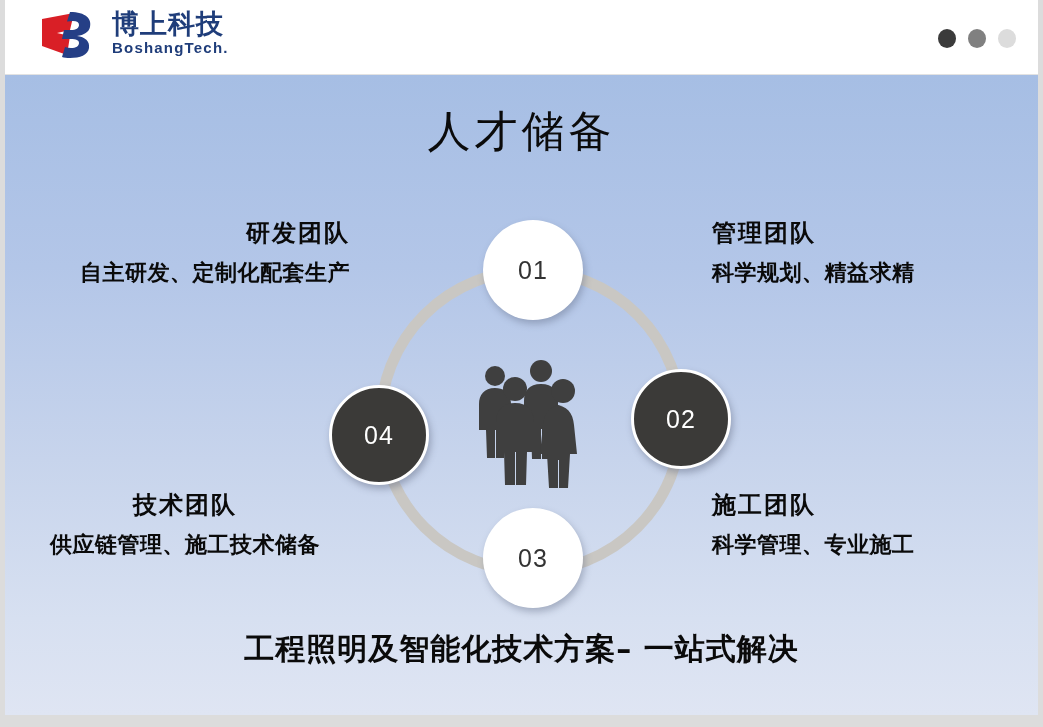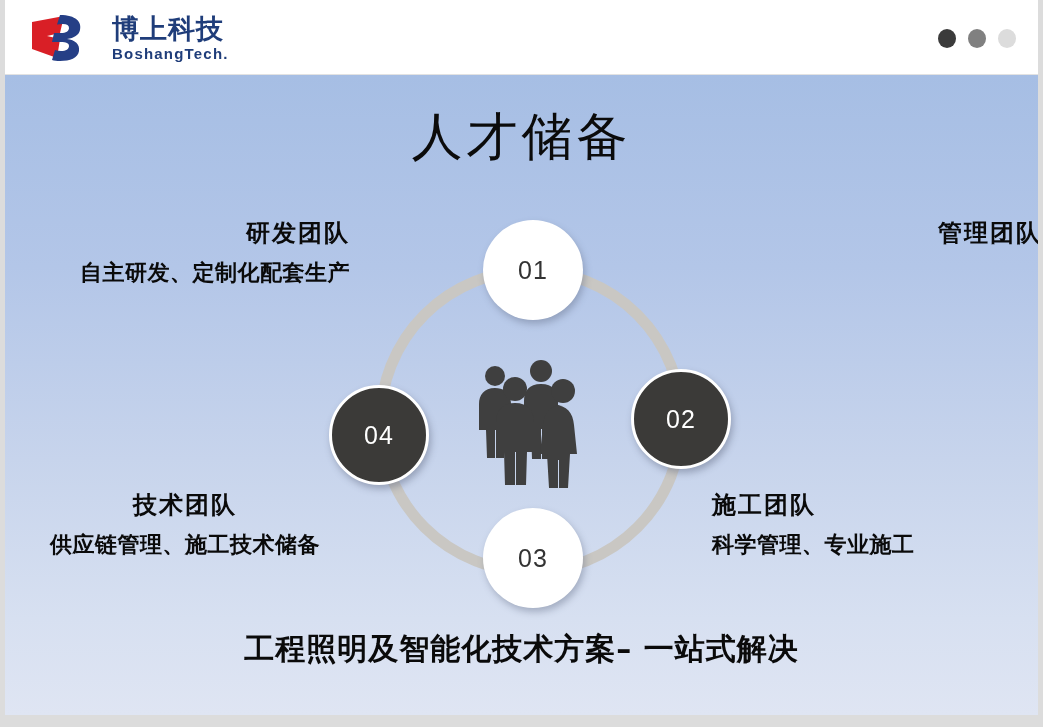--- a/index.html
+++ b/index.html
@@ -26,26 +26,26 @@
     left: 5px;
     top: 0px;
     width: 1033px;
     height: 75px;
     background: #ffffff;
     border-bottom: 1px solid #e2e2e2;
   }
 
   .logo-wrap {
     position: absolute;
-    left: 25px;
+    left: 35px;
     top: 10px;
     height: 56px;
     display: flex;
-    align-items: center;
-    gap: 20px;
+    align-items: flex-start;
+    gap: 10px;
   }
 
   .logo-mark { width: 62px; height: 50px; display: block; }
 
   .logo-text { display: flex; flex-direction: column; justify-content: center; line-height: 1; }
 
   .logo-cn {
     font-family: "DejaVu Sans", sans-serif;
     font-size: 27px;
     font-weight: bold;
@@ -85,21 +85,21 @@
     overflow: hidden;
   }
 
   .slide-title {
     position: absolute;
     left: 0;
     top: 28px;
     width: 100%;
     text-align: center;
     font-family: "DejaVu Serif", serif;
-    font-size: 51px;
+    font-size: 43px;
     color: #0b0b0b;
     letter-spacing: 4px;
   }
 
   
   .diagram {
     position: absolute;
     left: 318px;
     top: 138px;   
     width: 420px;
@@ -171,21 +171,21 @@
     font-family: "DejaVu Sans", sans-serif;
     font-size: 22px;
     font-weight: bold;
     color: #0a0a0a;
     margin-top: 12px;
     letter-spacing: 0.5px;
     line-height: 1.2;
   }
 
   .label.lt { left: 15px;  top: 145px; text-align: right; }
-  .label.rt { left: 707px; top: 145px; text-align: right;   }
+  .label.rt { left: 707px; top: 145px; text-align: left;   }
   .label.lb { left: 15px;  top: 417px; text-align: center; }
   .label.rb { left: 707px; top: 417px; text-align: left;   }
 
   .footnote {
     position: absolute;
     left: 0;
     top: 554px;
     width: 100%;
     text-align: center;
     font-family: "DejaVu Sans", sans-serif;
@@ -224,20 +224,21 @@
 
     <div class="slide-title">人才储备</div>
 
     <div class="label lt">
       <div class="ttl">研发团队</div>
       <div class="sub">自主研发、定制化配套生产</div>
     </div>
 
     <div class="label rt">
       <div class="ttl">管理团队</div>
+      <div class="sub">科学规划、精益求精</div>
     </div>
 
     <div class="label lb">
       <div class="ttl">技术团队</div>
       <div class="sub">供应链管理、施工技术储备</div>
     </div>
 
     <div class="label rb">
       <div class="ttl">施工团队</div>
       <div class="sub">科学管理、专业施工</div>

